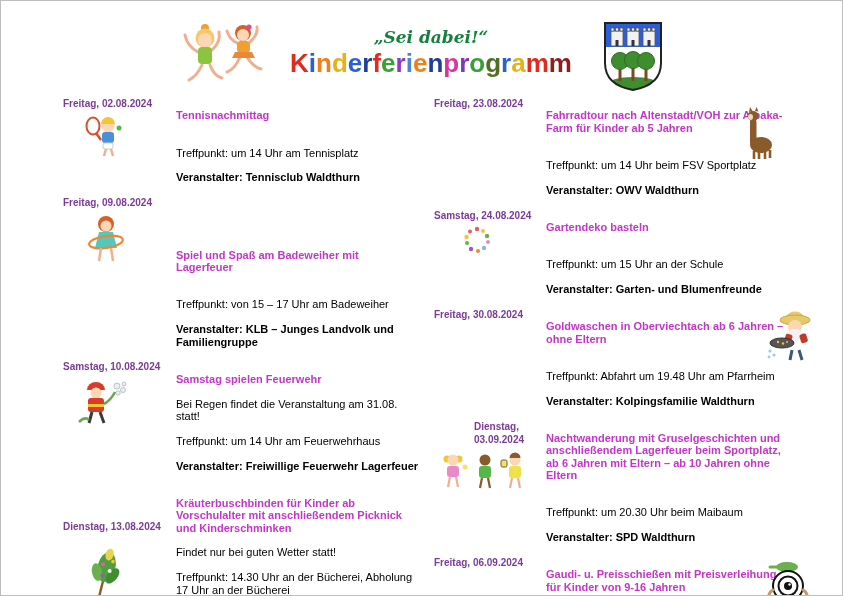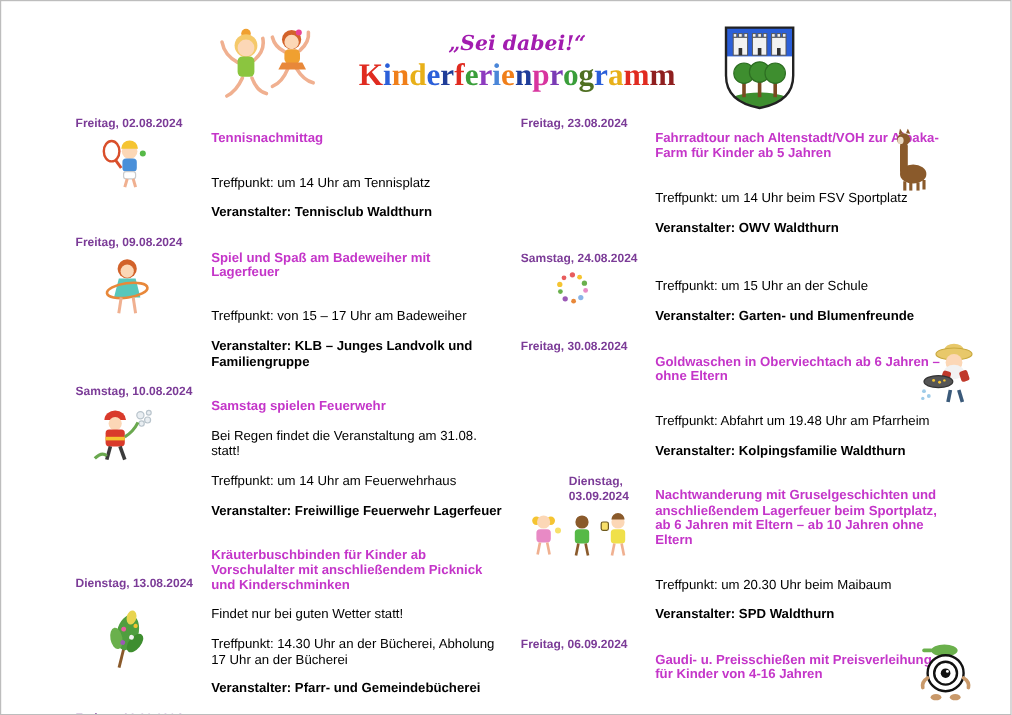--- a/index.html
+++ b/index.html
@@ -7,21 +7,21 @@
     width:843px;height:596px;position:relative;background:#fff;
     border:1px solid #bdbdbd;box-sizing:border-box;overflow:hidden;
     font-family:"Liberation Sans",sans-serif;color:#000;
   }
   .abs{position:absolute;}
   
   .script-title{left:300px;top:26px;width:260px;text-align:center;
     font-family:"DejaVu Serif",serif;font-style:italic;font-weight:bold;
     font-size:17px;color:#1e3a6a;}
   .big-title{left:225px;top:47px;width:410px;text-align:center;
-    font-size:26px;font-weight:bold;letter-spacing:0px;line-height:30px;font-family:Liberation Serif, serif;}
+    font-size:26px;font-weight:bold;letter-spacing:0px;line-height:30px;}
   
   .col{position:absolute;top:96px;}
   .col-left{left:62px;width:382px;}
   .col-right{left:433px;width:392px;}
   .event{display:flex;position:relative;}
   .date-col{flex:0 0 113px;}
   .col-right .date-col{flex:0 0 112px;}
   .date{font-size:10px;font-weight:bold;line-height:13px;}
   .content{flex:1;font-size:11px;line-height:12.4px;white-space:pre-line;}
   .etitle{font-weight:bold;font-size:11px;}
@@ -48,21 +48,21 @@
   <circle cx="36" cy="17" r="9.5" fill="#f5c96a"></circle>
   <circle cx="36" cy="19" r="7" fill="#fcd7b6"></circle>
   <rect x="29" y="26" width="14" height="17" rx="4" fill="#8bc53f"></rect>
   <circle cx="74" cy="12" r="8" fill="#d2622a"></circle>
   <circle cx="80" cy="6" r="2.5" fill="#e84393"></circle>
   <circle cx="74" cy="14" r="6" fill="#fcd7b6"></circle>
   <rect x="68" y="20" width="13" height="12" rx="4" fill="#f0a030"></rect>
   <path d="M66,31 h17 l3,6 h-23 z" fill="#e8883a"></path>
 </svg>
 
-<div class="abs script-title" style="color: #a21caf;">„Sei dabei!“</div>
+<div class="abs script-title" style="color: #15803d;">„Sei dabei!“</div>
 
 <div class="abs big-title"><span style="color: rgb(224, 43, 32);">K</span><span style="color: rgb(43, 95, 217);">i</span><span style="color: rgb(240, 127, 26);">n</span><span style="color: rgb(232, 176, 25);">d</span><span style="color: rgb(43, 95, 217);">e</span><span style="color: rgb(31, 61, 153);">r</span><span style="color: rgb(224, 43, 32);">f</span><span style="color: rgb(58, 158, 58);">e</span><span style="color: rgb(141, 59, 191);">r</span><span style="color: rgb(74, 134, 216);">i</span><span style="color: rgb(240, 127, 26);">e</span><span style="color: rgb(31, 61, 153);">n</span><span style="color: rgb(216, 53, 159);">p</span><span style="color: rgb(122, 59, 181);">r</span><span style="color: rgb(58, 158, 58);">o</span><span style="color: rgb(79, 111, 34);">g</span><span style="color: rgb(43, 95, 217);">r</span><span style="color: rgb(232, 176, 25);">a</span><span style="color: rgb(224, 43, 32);">m</span><span style="color: rgb(143, 31, 31);">m</span></div>
 
 <svg class="abs" style="left:600px;top:18px" width="64" height="74" viewBox="0 0 64 74">
   <defs>
       <clipPath id="sh">
         <path d="M4,4 H60 V44 Q60,66 32,71 Q4,66 4,44 Z"></path>
       </clipPath>
     </defs>
   <path d="M4,4 H60 V44 Q60,66 32,71 Q4,66 4,44 Z" fill="#fff"></path>
@@ -133,21 +133,21 @@
       <svg class="icon-under" style="margin-left:22px" width="42" height="50" viewBox="0 0 42 50">
         <circle cx="21" cy="10" r="8" fill="#d2622a"></circle>
         <circle cx="21" cy="12" r="5.5" fill="#fcd7b6"></circle>
         <path d="M14,18 h14 l4,16 h-22 z" fill="#58c7bb"></path>
         <ellipse cx="21" cy="28" rx="17" ry="6" fill="none" stroke="#e8883a" stroke-width="2.2" transform="rotate(-8 21 28)"></ellipse>
         <line x1="16" y1="34" x2="14" y2="47" stroke="#f0b090" stroke-width="2.5"></line>
         <line x1="26" y1="34" x2="28" y2="47" stroke="#f0b090" stroke-width="2.5"></line>
       </svg>
     </div>
     <div class="content">
-      <div class="etitle" style="color: rgb(196, 53, 201);">Spiel und Spaß am Badeweiher mit
+      <div class="etitle" style="color: rgb(196, 53, 201); margin-top: 40px;">Spiel und Spaß am Badeweiher mit
 Lagerfeuer</div>
       <div class="note"></div>
       <div>Treffpunkt: von 15 – 17 Uhr am Badeweiher</div>
       <div class="veran">Veranstalter: KLB – Junges Landvolk und
 Familiengruppe</div>
     </div>
   </div>
 
   <div class="event" style="min-height:70px">
     <div class="date-col">
@@ -264,20 +264,21 @@
           <circle cx="22" cy="23" r="2.2" fill="#8ab4e8"></circle>
             <circle cx="16" cy="26" r="2" fill="#e8883a"></circle>
           <circle cx="9" cy="24" r="2.2" fill="#9b59b6"></circle>
             <circle cx="5" cy="18" r="2" fill="#6ab04c"></circle>
           <circle cx="4.5" cy="12" r="2.2" fill="#f5c431"></circle>
             <circle cx="8" cy="6.5" r="2" fill="#e85d5d"></circle>
         </g>
       </svg>
     </div>
     <div class="content">
+      <div class="etitle" style="color: rgb(196, 53, 201);">Gartendeko basteln</div>
       <div class="note"></div>
       <div>Treffpunkt: um 15 Uhr an der Schule</div>
       <div class="veran">Veranstalter: Garten- und Blumenfreunde</div>
     </div>
   </div>
 
   <div class="event" style="min-height:57px">
     <div class="date-col">
       <div class="date" style="color: rgb(123, 59, 151);">Freitag, 30.08.2024</div>
     </div>
@@ -348,21 +349,21 @@
       <div class="veran">Veranstalter: SPD Waldthurn</div>
     </div>
   </div>
 
   <div class="event" style="min-height:78px">
     <div class="date-col">
       <div class="date" style="color: rgb(123, 59, 151);">Freitag, 06.09.2024</div>
     </div>
     <div class="content">
       <div class="etitle" style="color: rgb(196, 53, 201);">Gaudi- u. Preisschießen mit Preisverleihung
-für Kinder von 4-16 Jahren</div>
+für Kinder von 9-16 Jahren</div>
       
       
       
     </div>
     <svg class="side-icon" style="left:331px;top:4px" width="46" height="50" viewBox="0 0 46 50">
       <ellipse cx="22" cy="7" rx="11" ry="5" fill="#6ab04c"></ellipse>
       <path d="M11,7 h-6" stroke="#6ab04c" stroke-width="3" stroke-linecap="round"></path>
       <circle cx="23" cy="26" r="15" fill="#fff" stroke="#111" stroke-width="2"></circle>
       <circle cx="23" cy="26" r="9.5" fill="none" stroke="#111" stroke-width="2"></circle>
       <circle cx="23" cy="26" r="4" fill="#111"></circle>

